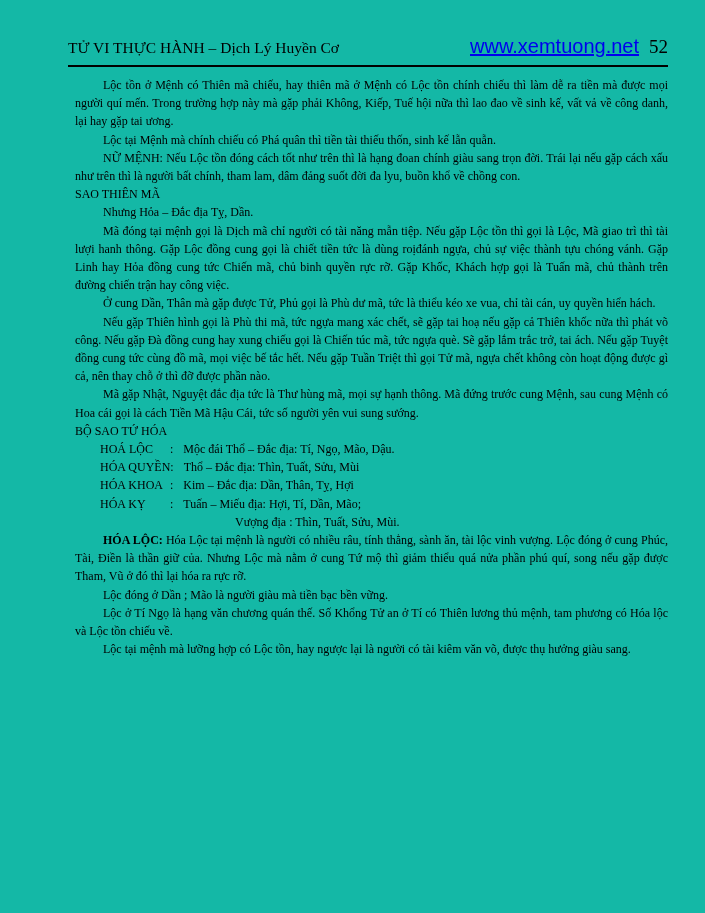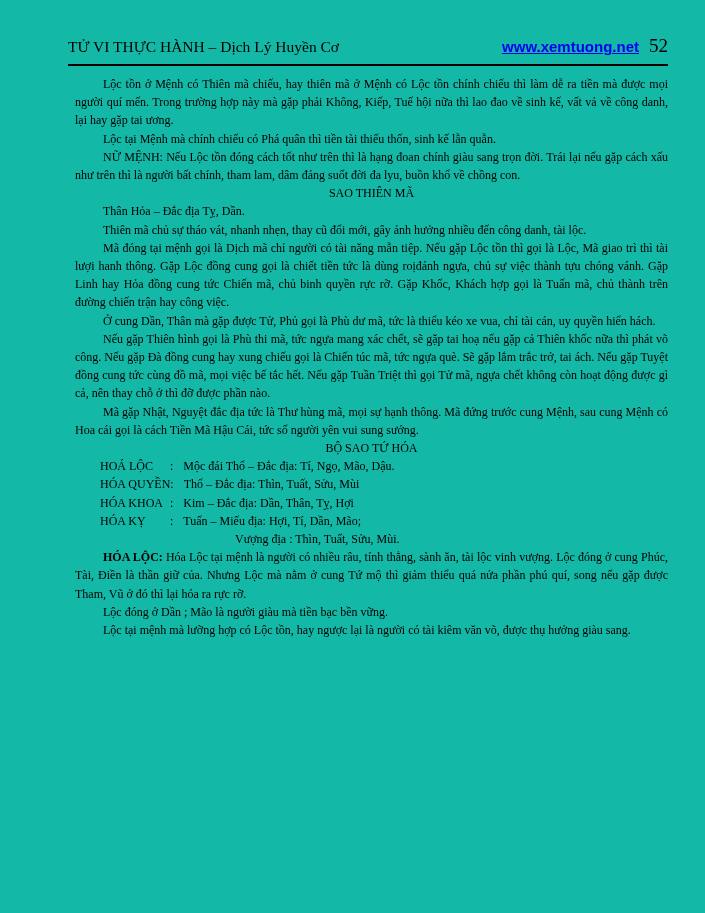--- a/index.html
+++ b/index.html
@@ -17,41 +17,41 @@
   .hdr {
     display: flex;
     justify-content: space-between;
     align-items: baseline;
     font-size: 15.5px;
     line-height: 20px;
   }
   .hdr-right { display: flex; align-items: baseline; gap: 10px; }
   .site-link {
     font-family: "Liberation Sans", "DejaVu Sans", sans-serif;
-    font-weight: 700;
-    font-size: 15px;
+    font-weight: 400;
+    font-size: 20px;
     color: #0000ee;
     text-decoration: underline;
     cursor: pointer;
   }
   .pageno { font-size: 19px; }
   .rule {
     border: none;
     border-top: 2px solid #000000;
     margin: 7px 0 9px 0;
   }
   .doc {
     margin-left: 7px;
     font-size: 12px;
     line-height: 18.2px;
     text-align: justify;
   }
   .doc p { margin: 0; }
   .indent { text-indent: 28px; }
-  .center { text-align: center; }
+  .center { }
   .b { font-weight: bold; }
   .hoa-list { margin-left: 25px; }
   .hoa-row { display: flex; }
   .hoa-label { flex: 0 0 70px; white-space: nowrap; }
   .hoa-sep { flex: 0 0 auto; }
   .hoa-value { margin-left: 10px; white-space: nowrap; }
   .hoa-cont { margin-left: 135px; }
 </style>
 </head>
 <body>
@@ -69,22 +69,21 @@
   <hr class="rule">
 
   <div class="doc">
 
     <p class="indent">Lộc tồn ở Mệnh có Thiên mã chiếu, hay thiên mã ở Mệnh có Lộc tồn chính chiếu thì làm dễ ra tiền mà được mọi người quí mến. Trong trường hợp này mà gặp phải Không, Kiếp, Tuế hội nữa thì lao đao về sinh kế, vất vả về công danh, lại hay gặp tai ương.</p>
     <p class="indent">Lộc tại Mệnh mà chính chiếu có Phá quân thì tiền tài thiếu thốn, sinh kế lẫn quẫn.</p>
     <p class="indent">NỮ MỆNH: Nếu Lộc tồn đóng cách tốt như trên thì là hạng đoan chính giàu sang trọn đời. Trái lại nếu gặp cách xấu như trên thì là người bất chính, tham lam, dâm đảng suốt đời đa lyu, buồn khổ về chồng con.</p>
 
     <p class="center">SAO THIÊN MÃ</p>
 
-    <p class="indent">Thân Hỏa – Đắc địa Tỵ, Dần.</p>
-    <p class="indent">Thiên mã chủ sự tháo vát, nhanh nhẹn, thay cũ đổi mới, gây ảnh hưởng nhiều đến công danh, tài lộc.</p>
+    <p class="indent">Nhưng Hỏa – Đắc địa Tỵ, Dần.</p>
     <p class="indent">Mã đóng tại mệnh gọi là Dịch mã chỉ người có tài năng mẫn tiệp. Nếu gặp Lộc tồn thì gọi là Lộc, Mã giao trì thì tài lượi hanh thông. Gặp Lộc đồng cung gọi là chiết tiền tức là dùng roịđánh ngựa, chủ sự việc thành tựu chóng vánh. Gặp Linh hay Hỏa đồng cung tức Chiến mã, chủ binh quyền rực rỡ. Gặp Khốc, Khách hợp gọi là Tuấn mã, chủ thành trên đường chiến trận hay công việc.</p>
     <p class="indent">Ở cung Dần, Thân mà gặp được Tử, Phủ gọi là Phù dư mã, tức là thiểu kéo xe vua, chỉ tài cán, uy quyền hiển hách.</p>
     <p class="indent">Nếu gặp Thiên hình gọi là Phù thi mã, tức ngựa mang xác chết, sẽ gặp tai hoạ nếu gặp cả Thiên khốc nữa thì phát võ công. Nếu gặp Đà đồng cung hay xung chiếu gọi là Chiến túc mã, tức ngựa què. Sẽ gặp lắm trắc trở, tai ách. Nếu gặp Tuyệt đồng cung tức cùng đồ mã, mọi việc bế tắc hết. Nếu gặp Tuần Triệt thì gọi Tử mã, ngựa chết không còn hoạt động được gì cả, nên thay chỗ ở thì đỡ được phần nào.</p>
     <p class="indent">Mã gặp Nhật, Nguyệt đắc địa tức là Thư hùng mã, mọi sự hạnh thông. Mã đứng trước cung Mệnh, sau cung Mệnh có Hoa cái gọi là cách Tiền Mã Hậu Cái, tức số người yên vui sung sướng.</p>
 
     <p class="center">BỘ SAO TỨ HÓA</p>
 
     <div class="hoa-list">
       <div class="hoa-row">
         <span class="hoa-label">HOÁ LỘC</span>
@@ -105,16 +104,17 @@
         <span class="hoa-label">HÓA KỴ</span>
           <span class="hoa-sep">:</span>
           <span class="hoa-value">Tuấn – Miếu địa: Hợi, Tí, Dần, Mão;</span>
       </div>
       <div class="hoa-cont">Vượng địa : Thìn, Tuất, Sửu, Mùi.</div>
     </div>
 
     <p class="indent"><span class="b">HÓA LỘC:</span> <span>Hóa Lộc tại mệnh là người có nhiều râu, tính thẳng, sành ăn, tài lộc vinh vượng. Lộc đóng ở cung Phúc, Tài, Điền là thần giữ của. Nhưng Lộc mà nằm ở cung Tứ mộ thì giảm thiểu quá nửa phần phú quí, song nếu gặp được Tham, Vũ ở đó thì lại hóa ra rực rỡ.</span></p>
 
     <p class="indent">Lộc đóng ở Dần ; Mão là người giàu mà tiền bạc bền vững.</p>
+    <p class="indent">Lộc ở Tí Ngọ là hạng văn chương quán thế. Số Khổng Tử an ở Tí có Thiên lương thủ mệnh, tam phương có Hóa lộc và Lộc tồn chiếu về.</p>
     <p class="indent">Lộc tại mệnh mà lưỡng hợp có Lộc tồn, hay ngược lại là người có tài kiêm văn võ, được thụ hưởng giàu sang.</p>
 
   </div>
 </div>
 
 </body></html>

